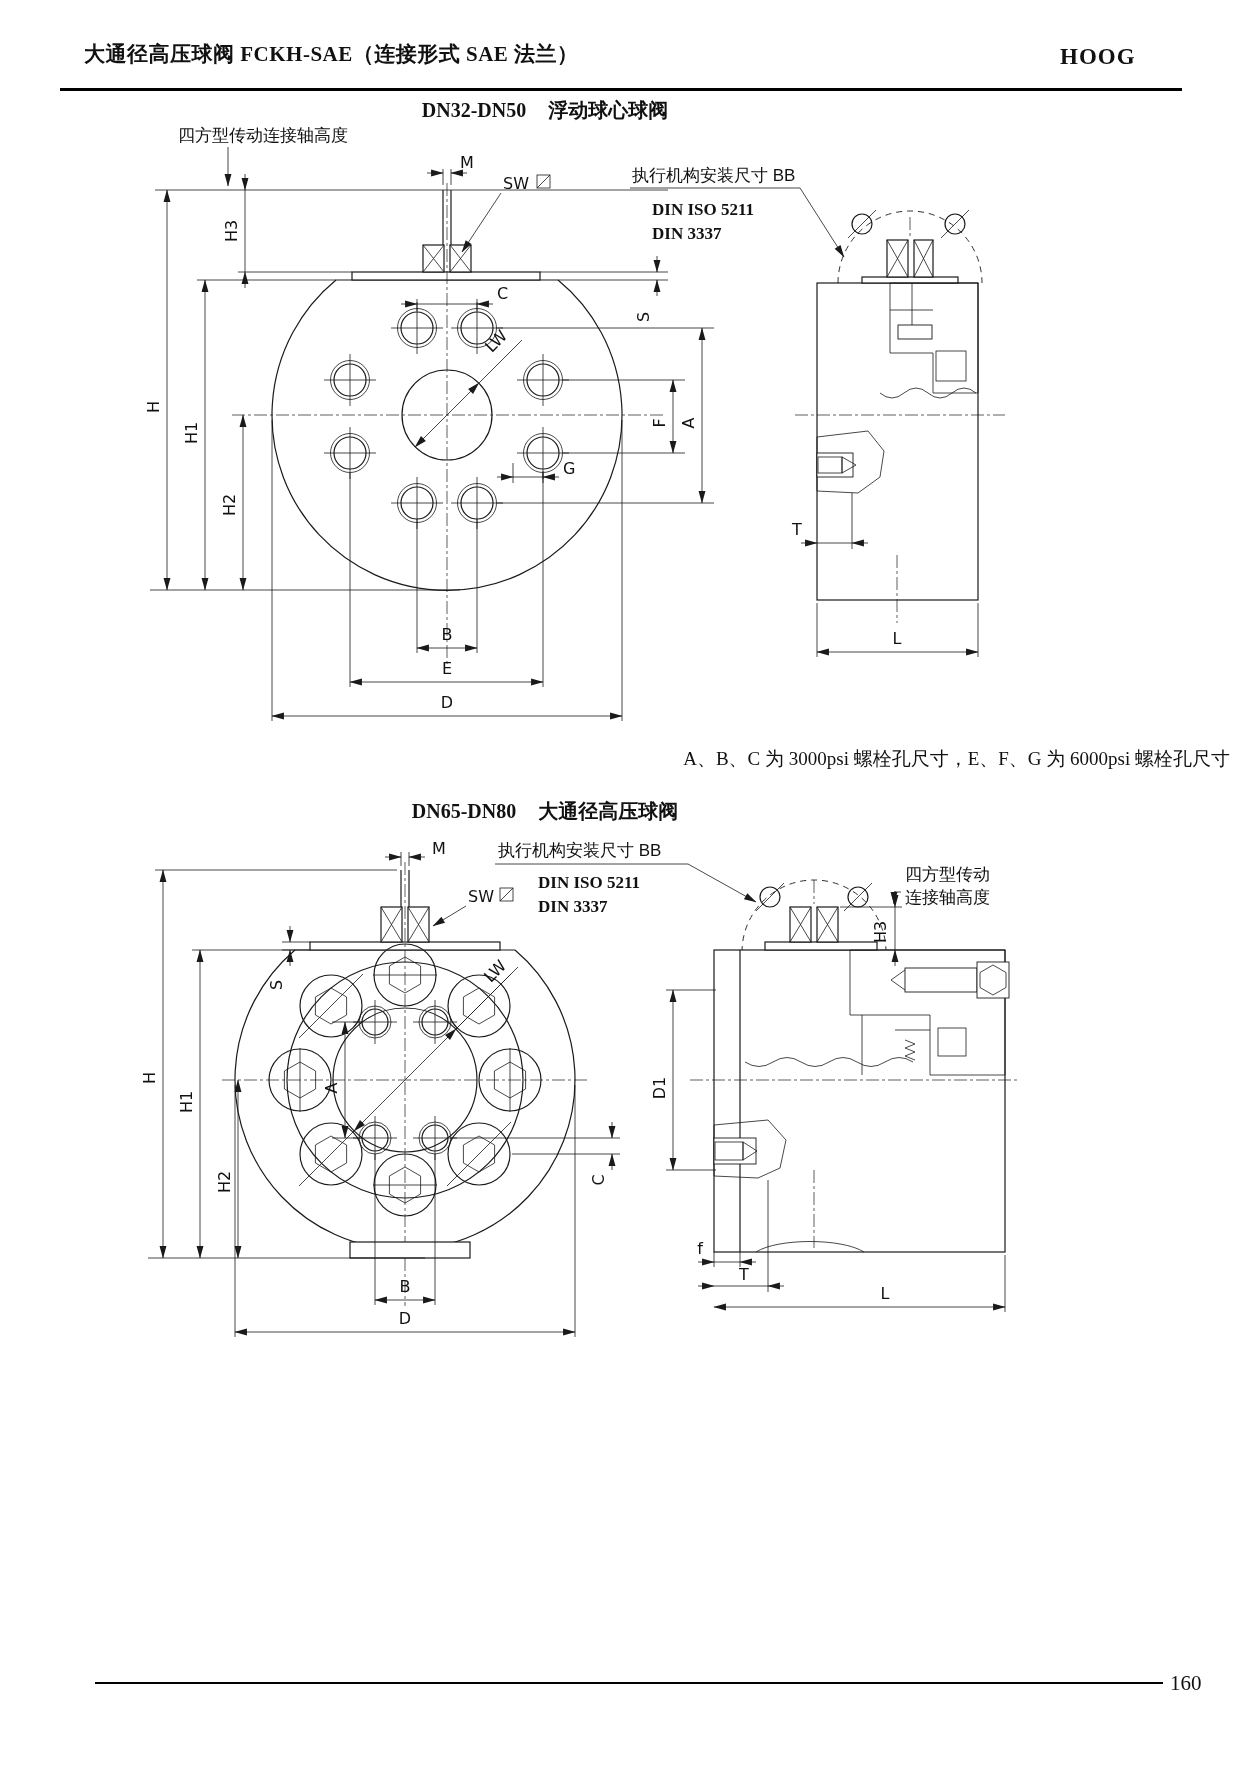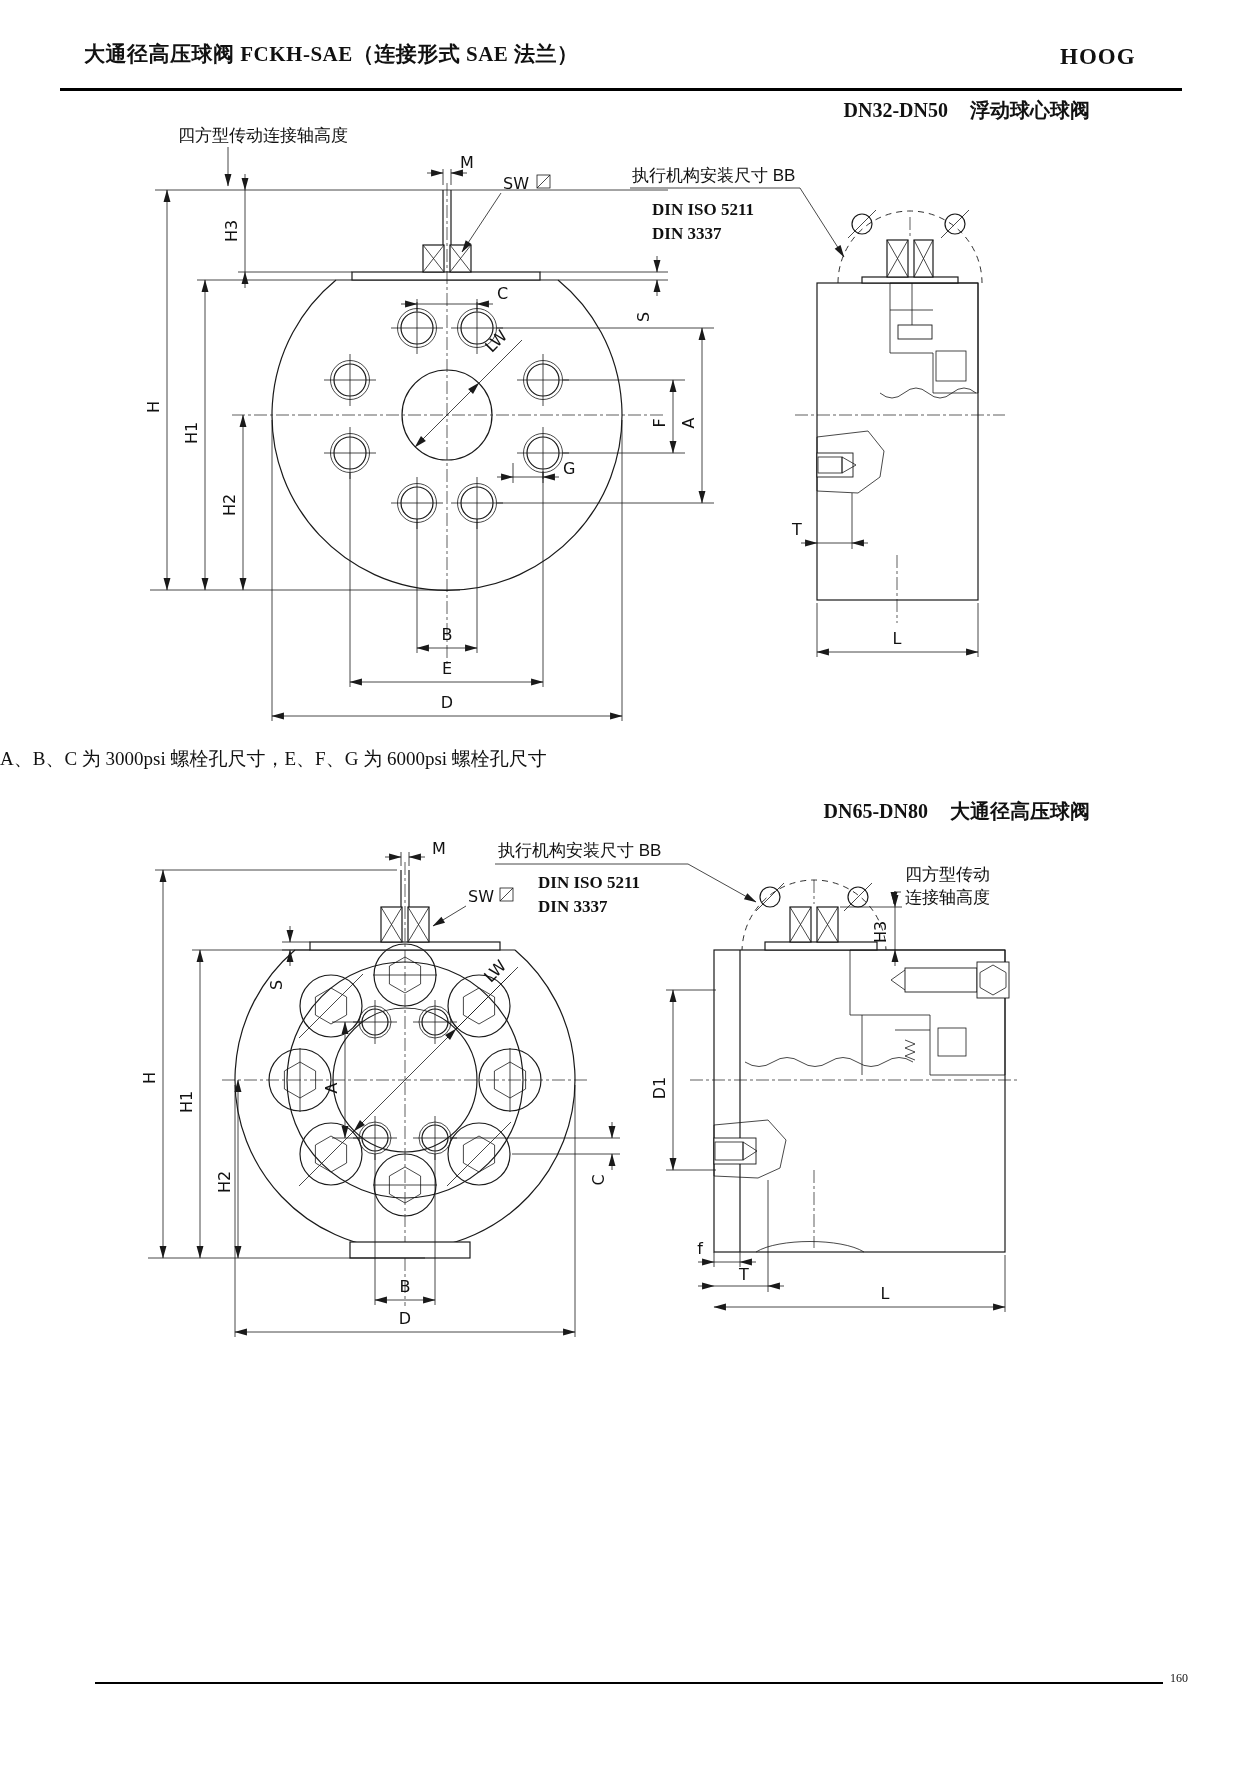--- a/index.html
+++ b/index.html
@@ -5,26 +5,26 @@
   html,body{margin:0;padding:0}
   body{width:1241px;height:1766px;background:#fff;position:relative;
        font-family:"Liberation Sans","DejaVu Sans",sans-serif;color:#111;overflow:hidden}
   .abs{position:absolute}
   .hdr{top:40px;left:84px;width:1080px;font-family:"Liberation Serif","DejaVu Serif",serif;
        font-weight:bold;font-size:21px;letter-spacing:.5px;white-space:nowrap}
   .brand{top:44px;left:1060px;width:140px;font-family:"Liberation Serif","DejaVu Serif",serif;
        font-weight:bold;font-size:23px;letter-spacing:1px}
   .rule{top:88px;left:60px;width:1122px;height:3px;background:#000}
   .fig-title{font-family:"Liberation Serif","DejaVu Serif",serif;font-weight:bold;font-size:20px;
-       left:0;width:1090px;text-align:right;white-space:nowrap}
+       left:0;width:1090px;text-align:center;white-space:nowrap}
   .fig-title .gap{display:inline-block;width:22px}
-  .note{top:746px;left:0;width:1230px;text-align:left;font-size:19px;
+  .note{top:746px;left:0;width:1230px;text-align:right;font-size:19px;
        font-family:"Liberation Serif","DejaVu Serif",serif}
   .footer-line{top:1682px;left:95px;width:1068px;height:2px;background:#000}
-  .footer-num{top:1671px;left:1170px;font-size:12px;font-family:"Liberation Serif","DejaVu Serif",serif}
+  .footer-num{top:1671px;left:1170px;font-size:21px;font-family:"Liberation Serif","DejaVu Serif",serif}
   svg{position:absolute;left:0}
   svg text{font-family:"DejaVu Sans",sans-serif;font-size:16px;fill:#111}
   svg text.zh{font-size:17px;font-family:"Liberation Sans","DejaVu Sans",sans-serif}
   svg text.din{font-family:"Liberation Serif","DejaVu Serif",serif;font-weight:700;font-size:17px}
   .ln{stroke:#1a1a1a;stroke-width:1.2;fill:none}
   .lnf{stroke:#1a1a1a;stroke-width:1.2;fill:#fff}
   .tn{stroke:#1a1a1a;stroke-width:.8;fill:none}
   .cl{stroke:#1a1a1a;stroke-width:.7;fill:none;stroke-dasharray:13 3 3 3}
   .dsh{stroke:#1a1a1a;stroke-width:.9;fill:none;stroke-dasharray:6 5}
   .wf{fill:#fff;stroke:#1a1a1a;stroke-width:.9}

